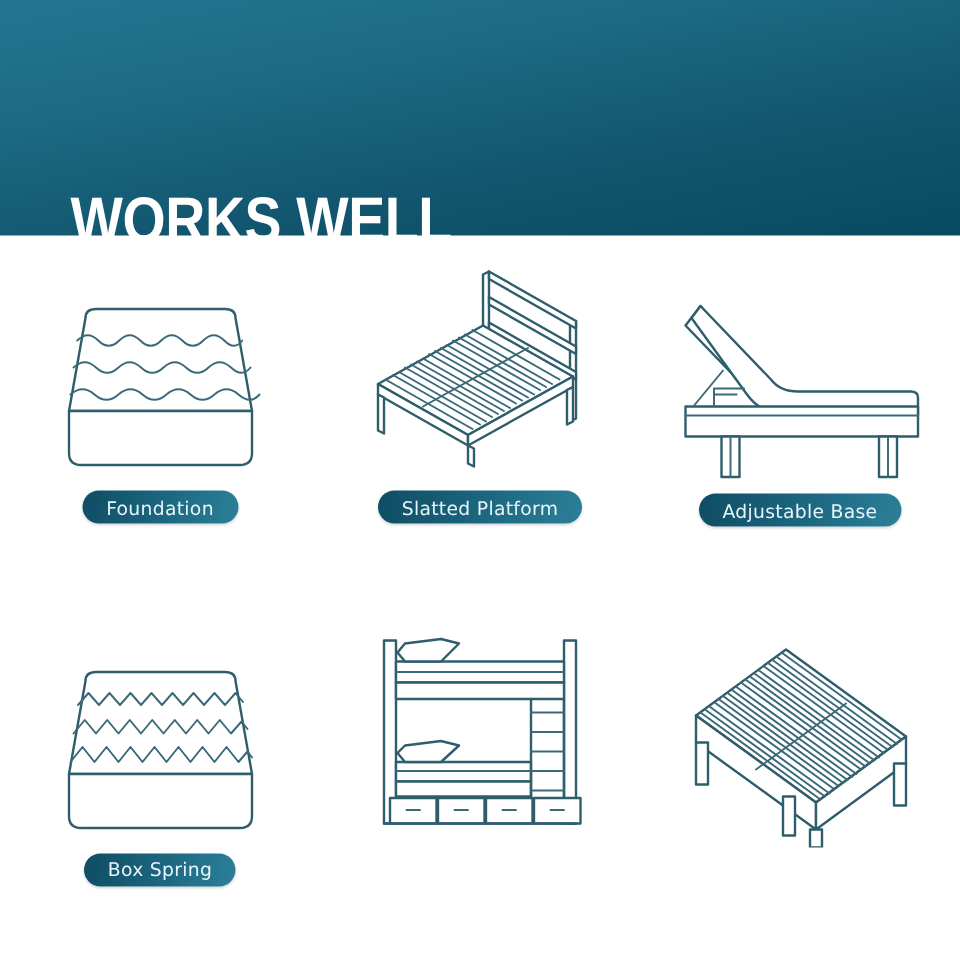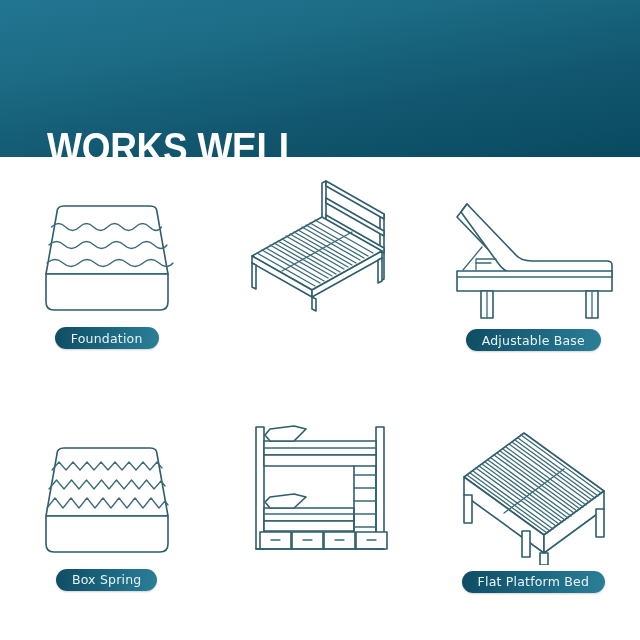--- a/index.html
+++ b/index.html
@@ -184,20 +184,21 @@
         </g>
 
         <path class="ln-thin" d="M52 100 L122 61"></path>
 
         <g class="ln">
           <path class="fillw" d="M22 92 L26 94 L26 118 L22 116 Z"></path>
           <path class="fillw" d="M82 126 L86 128 L86 140 L82 138 Z"></path>
           <path class="fillw" d="M148 89 L152 87 L152 110 L148 112 Z"></path>
         </g>
       </svg>
+      <div class="pill">Slatted Platform</div>
     </div>
 
     <div class="cell">
       <svg class="art art-lg" viewBox="0 0 195 152">
 
         <path class="ln fillw" d="M21 46 L31 33 L73 86 L73 100 Z"></path>
 
         <path class="ln fillw" d="M31 33 L25 41 L62 92 Q72 106 92 106 L176 106 L176 94 Q176 90 171 90 L96 90 Q84 90 78 82 Z"></path>
 
         <path class="ln fillw" d="M21 100 L176 100 L176 120 L21 120 Z"></path>
@@ -316,17 +317,16 @@
 
         <path class="ln-thin" d="M68 100 L128 56"></path>
 
         <g class="ln">
           <path class="fillw" d="M28 82 L36 82 L36 110 L28 110 Z"></path>
           <path class="fillw" d="M104 140 L112 140 L112 152 L104 152 Z"></path>
           <path class="fillw" d="M160 96 L168 96 L168 124 L160 124 Z"></path>
           <path class="fillw" d="M86 118 L94 118 L94 144 L86 144 Z"></path>
         </g>
       </svg>
-      <div class="pill">Flat Platform Bed</div>
     </div>
 
   </div>
 </div>
 
 </body></html>

